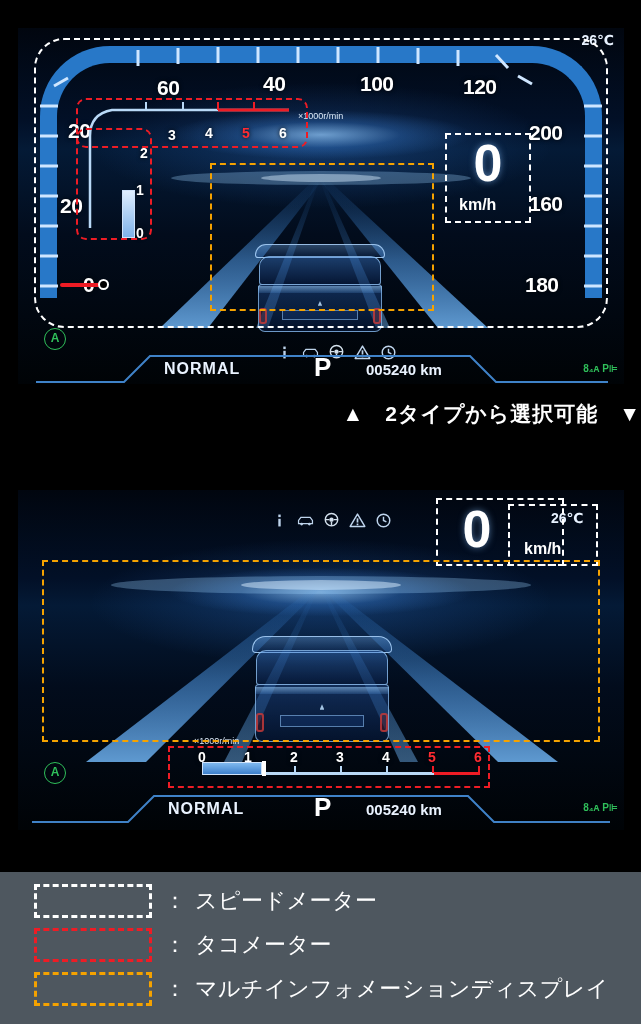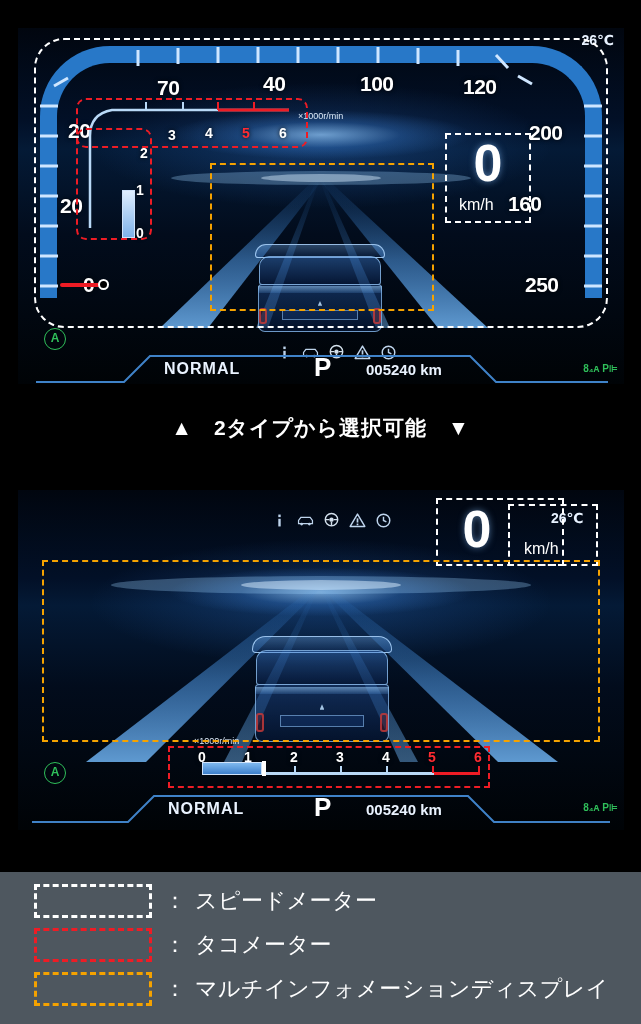--- a/index.html
+++ b/index.html
@@ -92,21 +92,21 @@
   .tach-num.red{ color:#ff2b32; }
 
   .rpm-label{ position:absolute; color:#dce9f7; font-size:9px; white-space:nowrap; }
 
   .temp{ position:absolute; color:#e8f2ff; font-size:14px; font-weight:bold; }
 
   .digi-speed{
     position:absolute; color:#fff; font-weight:bold; font-size:52px; line-height:.95;
     text-align:center; text-shadow:0 0 7px rgba(140,195,255,.55);
   }
-  .digi-unit{ position:absolute; color:#fff; font-weight:normal; font-size:16px; }
+  .digi-unit{ position:absolute; color:#fff; font-weight:bold; font-size:16px; }
 
   
   .statbar{ position:absolute; left:0; width:100%; }
   .stat-txt{ position:absolute; color:#eaf3ff; font-weight:bold; letter-spacing:1px; }
   .gear-P{ position:absolute; color:#fff; font-weight:bold; font-size:26px; }
   .auto-a{
     position:absolute; width:22px; height:22px; border:1.6px solid #2fbf5a;
     border-radius:50%; color:#2fbf5a; font-size:12px; font-weight:bold;
     text-align:center; line-height:19px;
   }
@@ -220,30 +220,30 @@
         <line x1="566" y1="78" x2="584" y2="78"></line>
         <line x1="566" y1="108" x2="584" y2="108"></line>
         <line x1="566" y1="138" x2="584" y2="138"></line>
         <line x1="566" y1="168" x2="584" y2="168"></line>
         <line x1="566" y1="198" x2="584" y2="198"></line>
         <line x1="566" y1="228" x2="584" y2="228"></line>
         <line x1="566" y1="258" x2="584" y2="258"></line>
       </g>
     </svg>
 
-    <span class="spd-num" style="left:139px; top:48px;">70</span>
+    <span class="spd-num" style="left:139px; top:48px;">60</span>
     <span class="spd-num" style="left:245px; top:44px;">40</span>
     <span class="spd-num" style="left:342px; top:44px;">100</span>
     <span class="spd-num" style="left:445px; top:47px;">120</span>
     <span class="spd-num" style="left:50px;  top:91px;">20</span>
     <span class="spd-num" style="left:42px;  top:166px;">20</span>
     <span class="spd-num" style="left:65px;  top:245px;">0</span>
     <span class="spd-num" style="left:511px; top:93px;">200</span>
-    <span class="spd-num" style="left:490px; top:164px;">160</span>
-    <span class="spd-num" style="left:507px; top:245px;">250</span>
+    <span class="spd-num" style="left:511px; top:164px;">160</span>
+    <span class="spd-num" style="left:507px; top:245px;">180</span>
 
     <svg style="position:absolute; left:0; top:0; width:606px; height:300px;">
       <path d="M72,200 L72,108 Q72,86 94,82 L271,82" fill="none" stroke="#b9d9f7" stroke-width="2.5"></path>
       <path d="M200,82 L271,82" fill="none" stroke="#ee1c25" stroke-width="3"></path>
       <g stroke="#b9d9f7" stroke-width="2">
         <line x1="128" y1="82" x2="128" y2="74"></line>
         <line x1="165" y1="82" x2="165" y2="74"></line>
       </g>
       <g stroke="#ee1c25" stroke-width="2">
         <line x1="200" y1="82" x2="200" y2="74"></line>
@@ -308,21 +308,21 @@
     </div>
     <div class="auto-a" style="left:26px; top:300px;">A</div>
 
     <div class="dbox white" style="left:16px;  top:10px;  width:574px; height:290px; border-radius:30px;"></div>
     <div class="dbox red" style="left:58px;  top:70px;  width:232px; height:50px; border-radius:10px;"></div>
     <div class="dbox red" style="left:58px;  top:100px; width:76px;  height:112px; border-radius:10px;"></div>
     <div class="dbox orange" style="left:192px; top:135px; width:224px; height:148px;"></div>
     <div class="dbox white" style="left:427px; top:105px; width:86px; height:90px;"></div>
   </div>
 
-  <div class="caption" style="top:414px;">
+  <div class="caption" style="top:400px;text-align:right;">
     <span>▲</span>
     <span style="margin:0 14px;">2タイプから選択可能</span>
     <span>▼</span>
   </div>
 
   <div class="cluster" style="left:18px; top:490px; width:606px; height:340px;">
 
     <div class="scene"></div>
 
     <svg class="road" viewBox="0 0 606 340" preserveAspectRatio="none">

